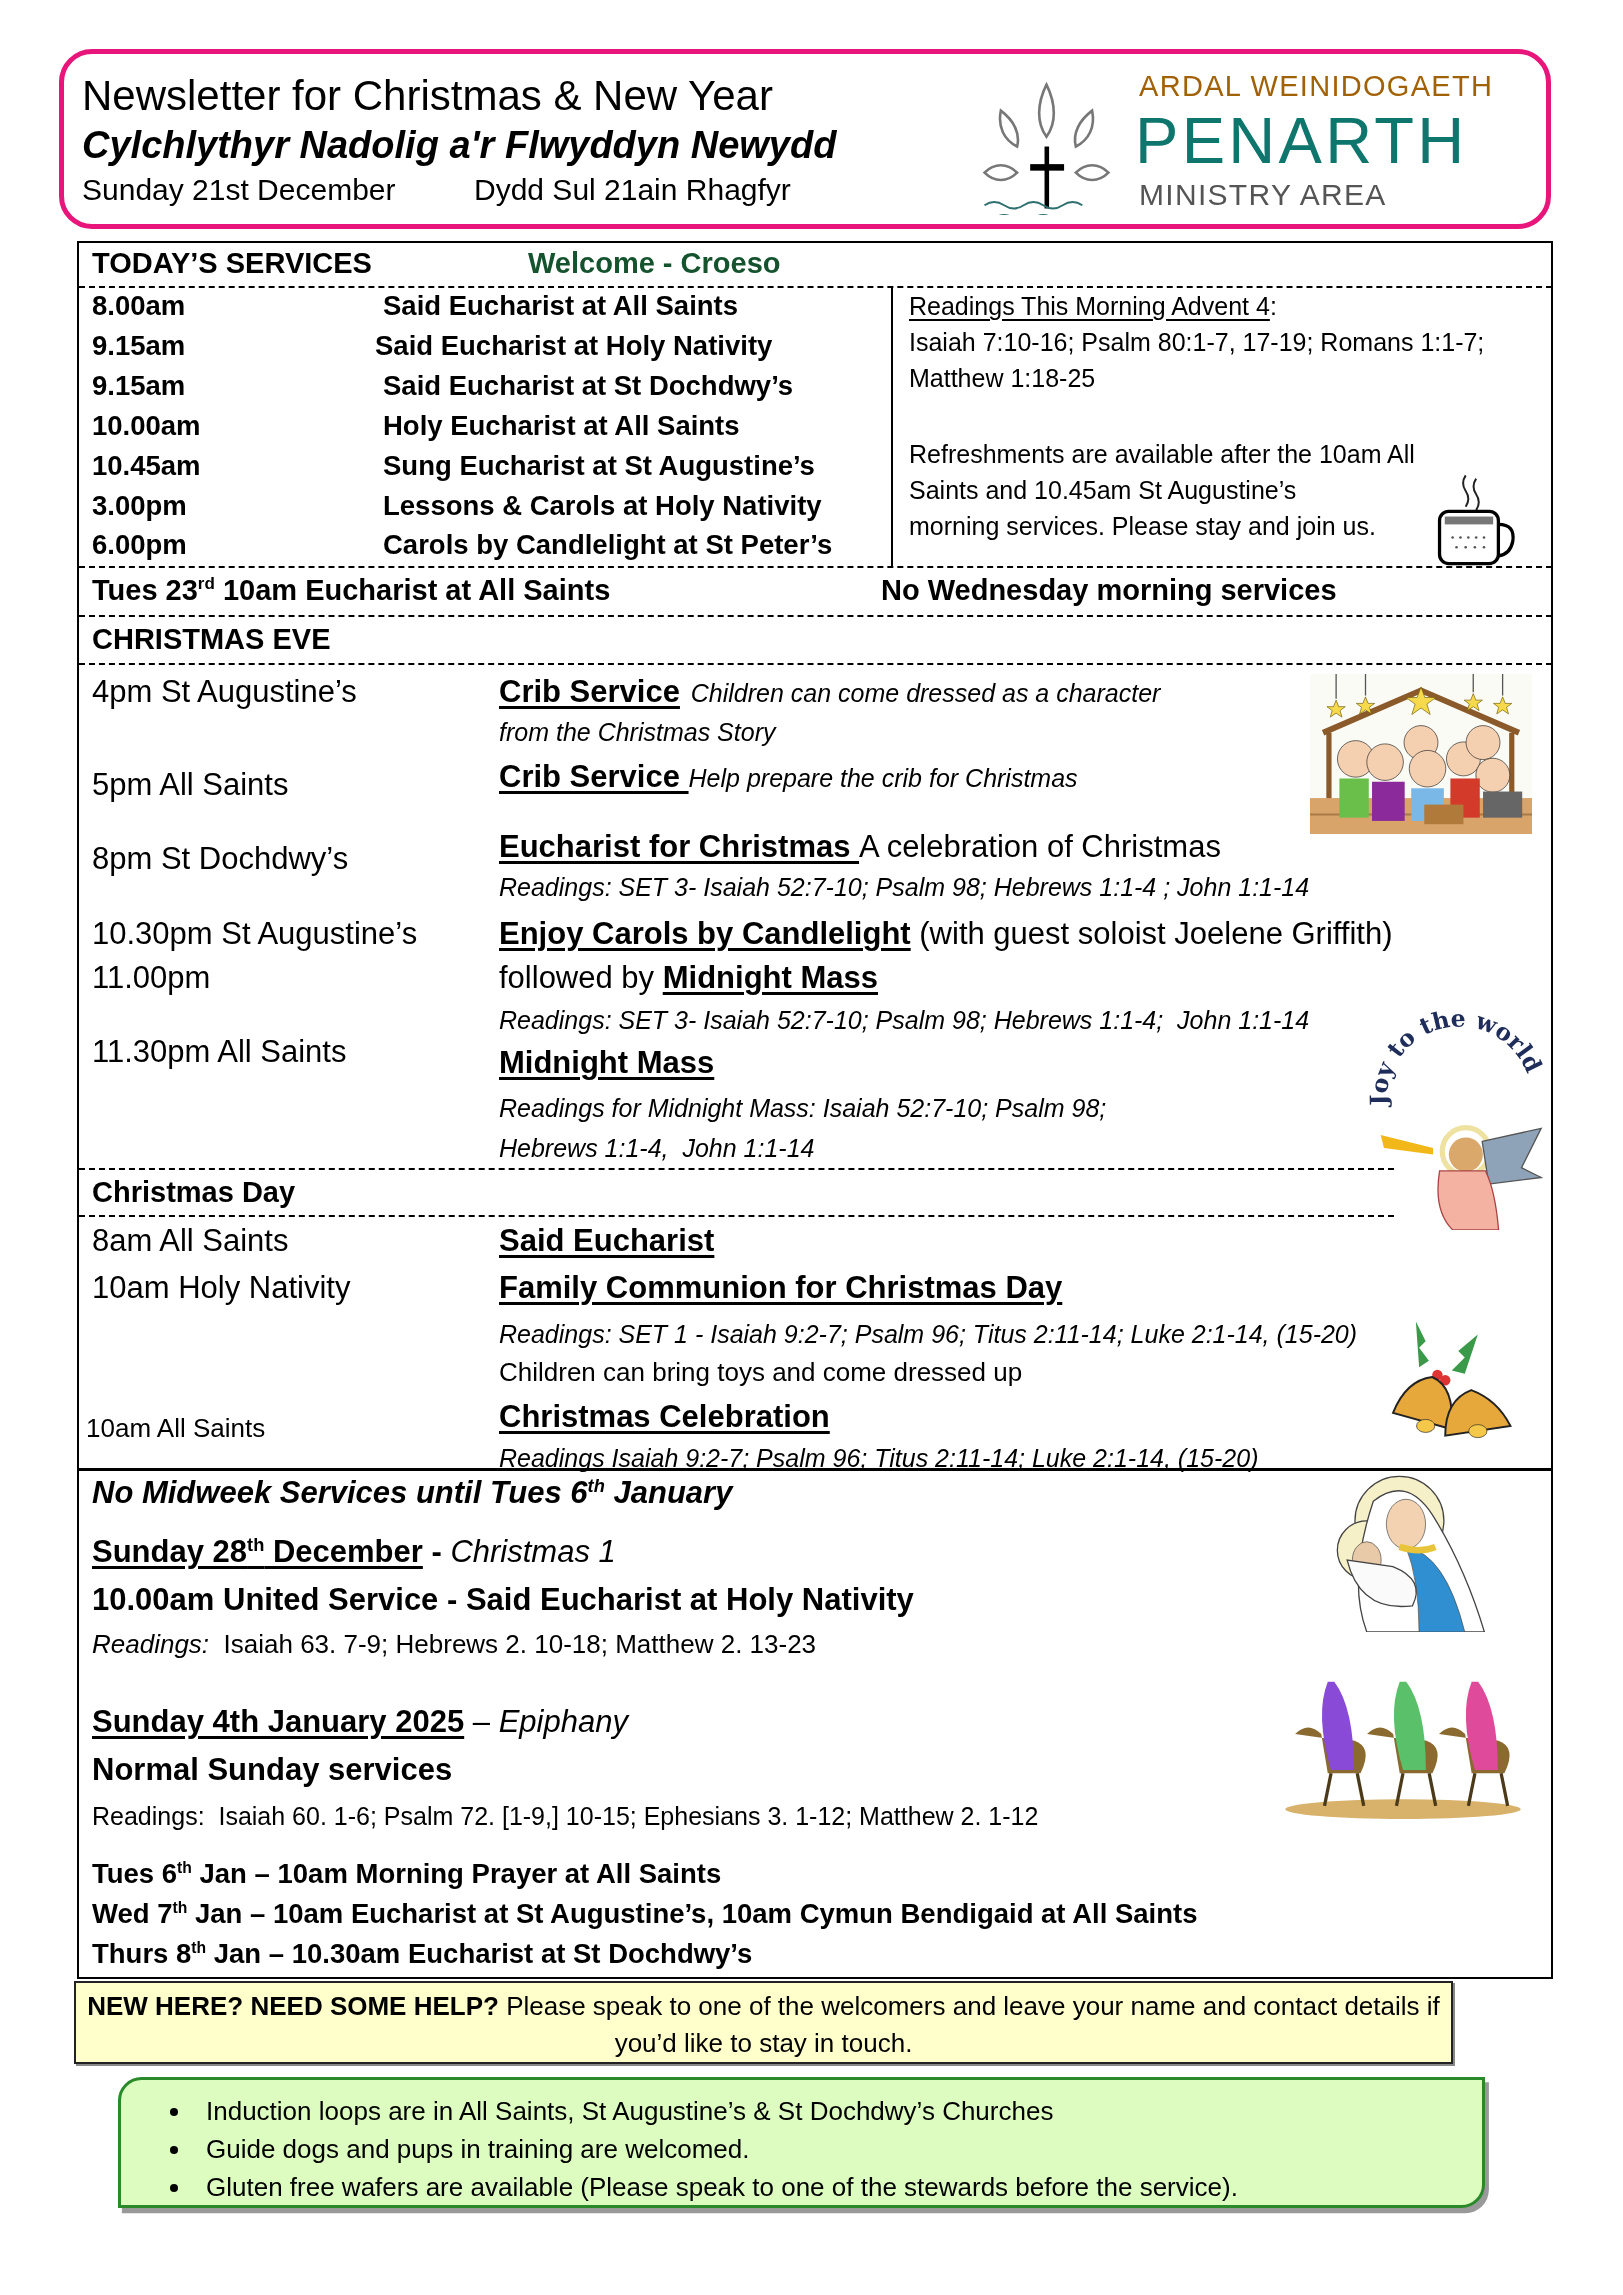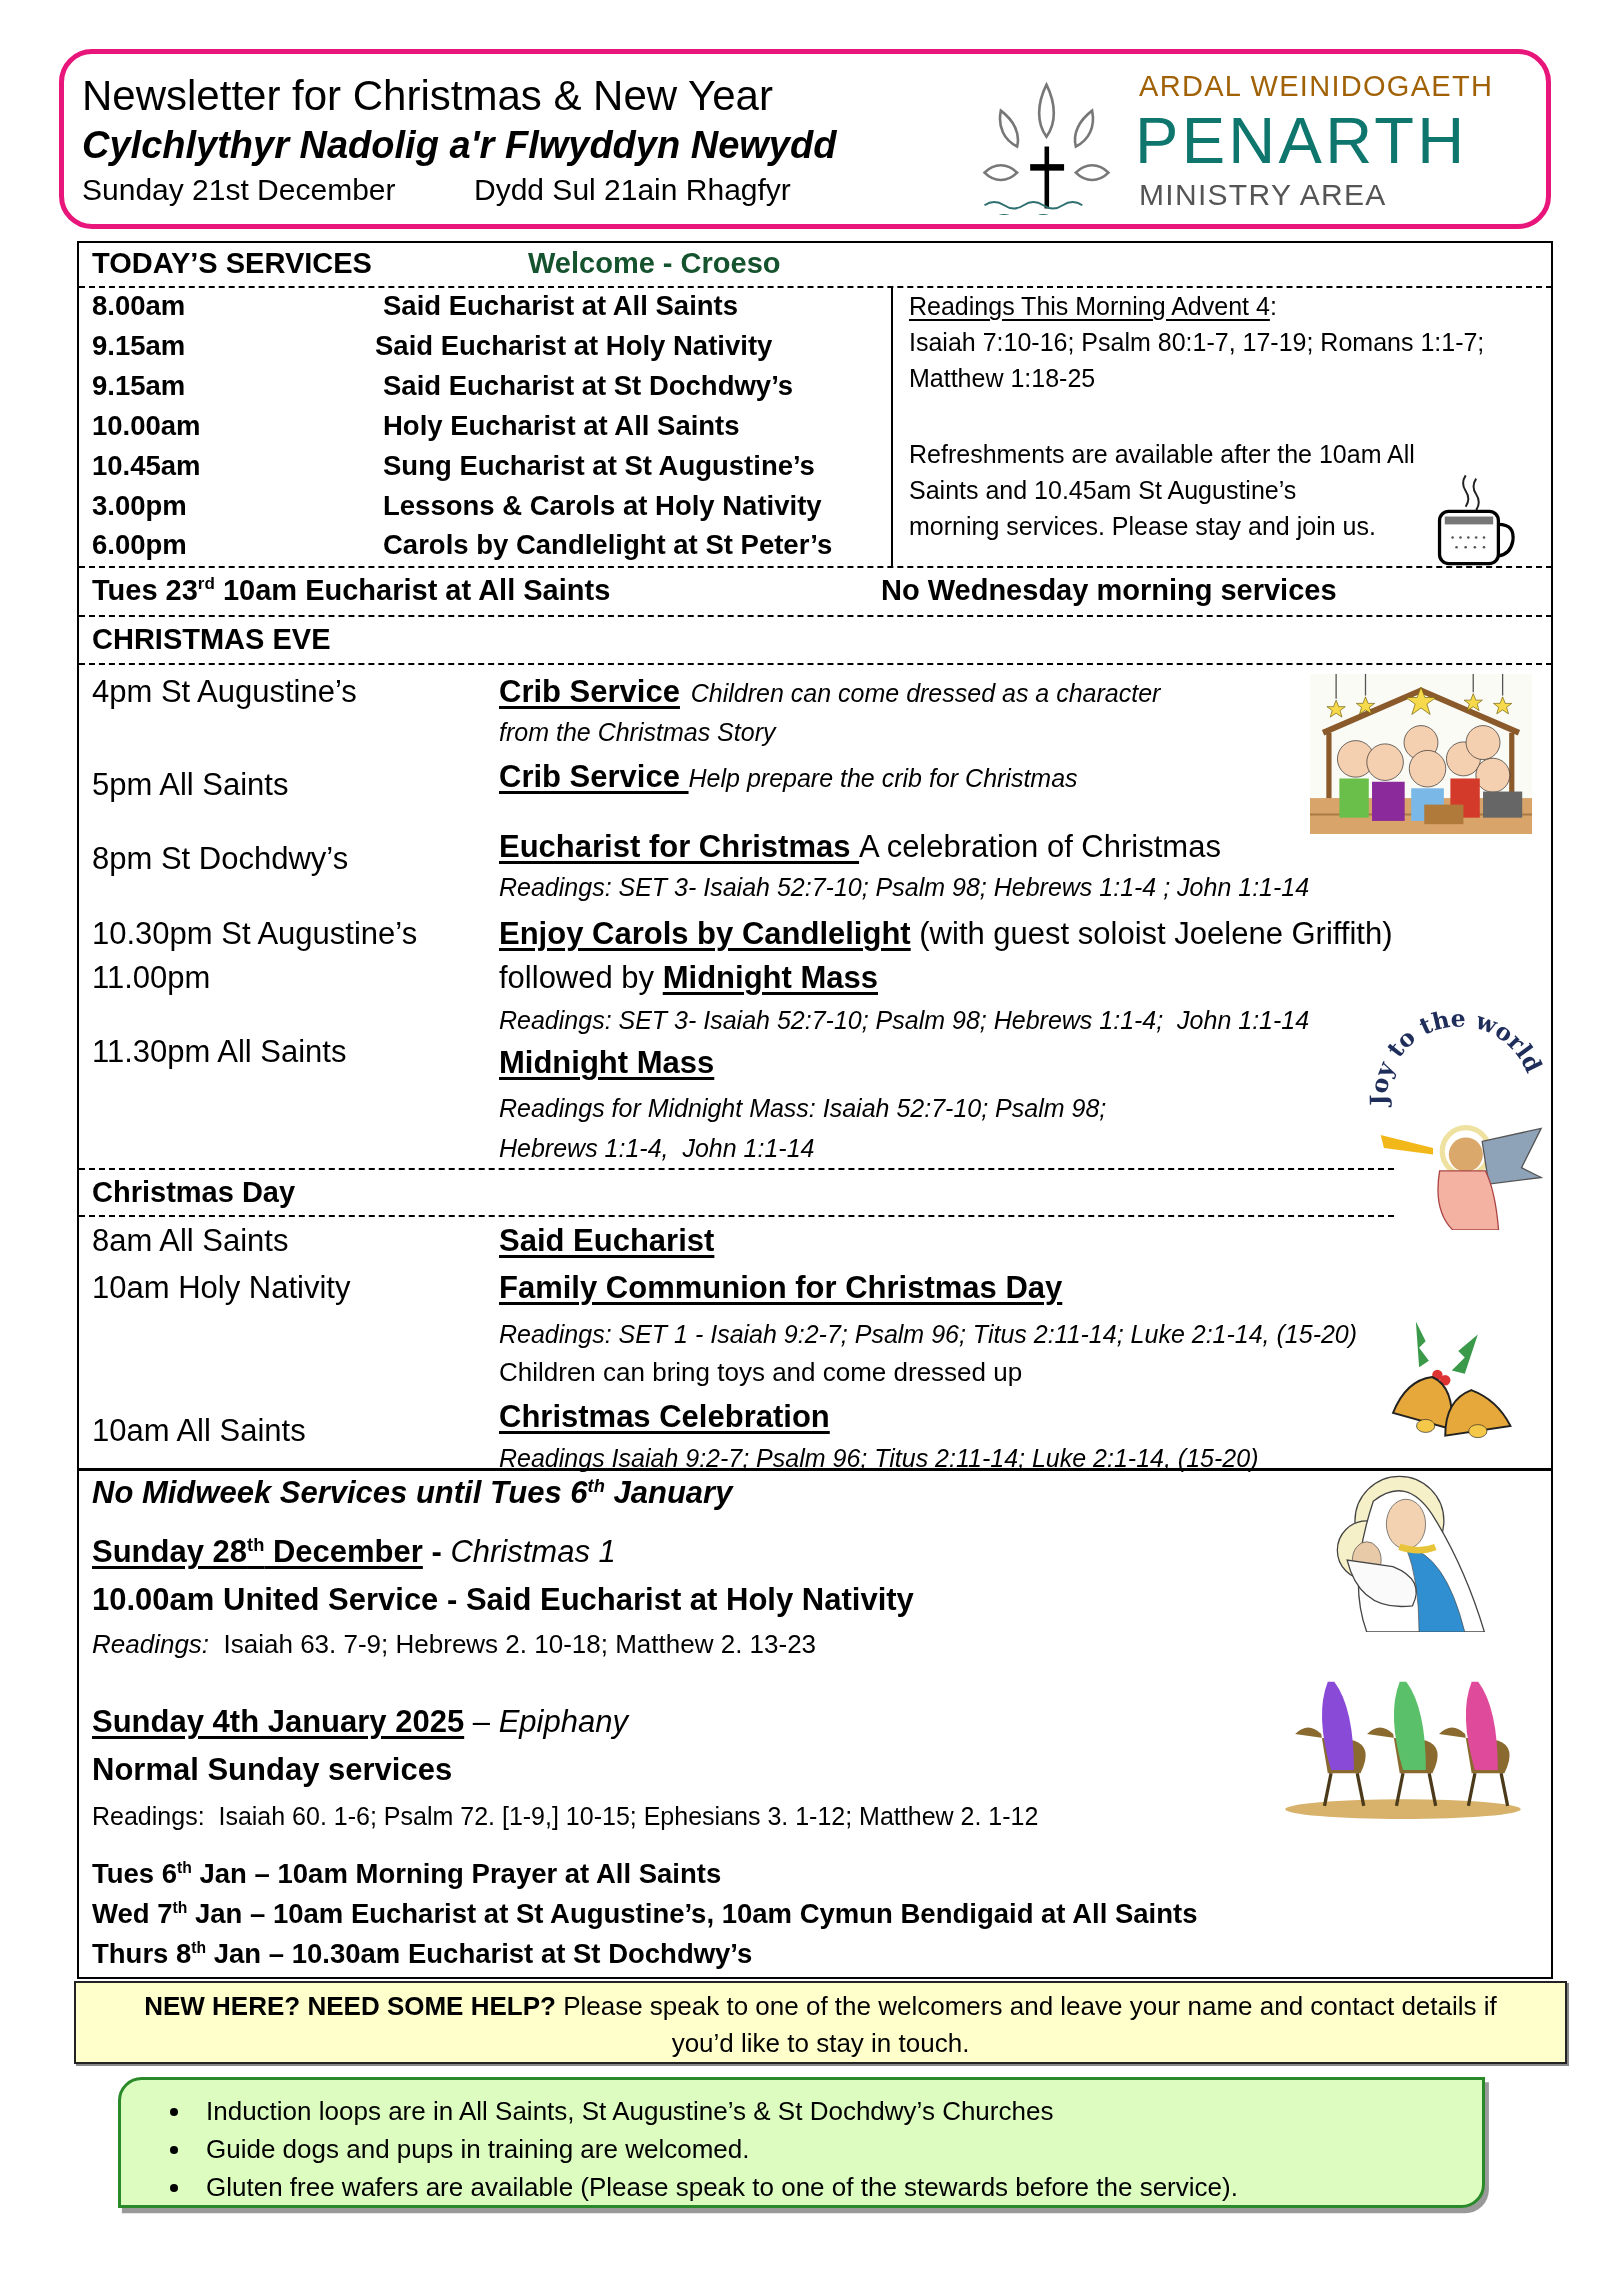--- a/index.html
+++ b/index.html
@@ -25,21 +25,21 @@
   .b44 { font-weight: bold; font-size: 29px; }
   .t40 { font-size: 26px; }
   .t38 { font-size: 25px; }
   .i38 { font-size: 25px; font-style: italic; }
   .u { text-decoration: underline; text-decoration-thickness: 2.6px; text-underline-offset: 3.9px; }
   .green { color: #14532d; margin-left: 36px; }
 
   .srow { font-weight: bold; font-size: 27.5px; }
 
   
-  .help-box { left: 74px; top: 1981px; width: 1493px; height: 83px;
+  .help-box { left: 74px; top: 1981px; width: 1379px; height: 83px;
               background: #ffffcc; border: 2.6px solid #222; box-sizing: border-box;
               box-shadow: 2px 2px 0 #888; text-align: center; font-size: 26px; line-height: 37px; padding-top: 5.2px; }
   .info-box { left: 118px; top: 2077px; width: 1367px; height: 131px;
               background: #dcfcc0; border: 3.3px solid #2a8a2a; border-radius: 23.6px 0 23.6px 0; box-sizing: border-box;
               box-shadow: 3.9px 5.2px 0 #999; }
   .info-box ul { margin: 0; padding: 11.8px 0 0 72px; list-style: disc; font-size: 26px; }
   .info-box li { line-height: 38px; padding-left: 13px; }
 
   .img { position: absolute; }
 </style>
@@ -224,21 +224,21 @@
 <div class="abs dash" style="left:79px; top:1215px; width:1315px;"></div>
 
 <div class="abs" style="left:92px; top:1223px; font-size:31px;">8am All Saints</div>
 <div class="abs u" style="left:499px; top:1223px; font-weight:bold; font-size:31px;">Said Eucharist</div>
 
 <div class="abs" style="left:92px; top:1270px; font-size:31px;">10am Holy Nativity</div>
 <div class="abs u" style="left:499px; top:1270px; font-weight:bold; font-size:31px; white-space:nowrap;">Family Communion for Christmas Day</div>
 <div class="abs i38" style="left:499px; top:1320px; white-space:nowrap;">Readings: SET 1 - Isaiah 9:2-7; Psalm 96; Titus 2:11-14; Luke 2:1-14, (15-20)</div>
 <div class="abs t40" style="left:499px; top:1357px; white-space:nowrap;">Children can bring toys and come dressed up</div>
 
-<div class="abs" style="left:92px; top:1413px; font-size:31px;">10am All Saints</div>
+<div class="abs" style="left:86px; top:1413px; font-size:26px;">10am All Saints</div>
 <div class="abs u" style="left:499px; top:1399px; font-weight:bold; font-size:31px; white-space:nowrap;">Christmas Celebration</div>
 <div class="abs i38" style="left:499px; top:1444px; white-space:nowrap;">Readings Isaiah 9:2-7; Psalm 96; Titus 2:11-14; Luke 2:1-14, (15-20)</div>
 
 <svg class="img" style="left:1380px; top:1315px;" width="150" height="124" viewBox="0 0 230 190">
   <path d="M55 10 L70 40 L60 50 L75 70 L60 80 Z" fill="#3a9a4a"></path>
   <path d="M150 30 L120 55 L130 65 L110 85 L130 90 Z" fill="#3a9a4a"></path>
   <circle cx="88" cy="92" r="8" fill="#d33"></circle>
     <circle cx="100" cy="100" r="8" fill="#d33"></circle>
   <path d="M20 150 Q40 100 80 95 Q115 110 110 175 Z" fill="#e6a83a" stroke="#222" stroke-width="3"></path>
   <path d="M100 185 Q100 130 140 115 Q180 130 200 170 Z" fill="#e6a83a" stroke="#222" stroke-width="3"></path>

